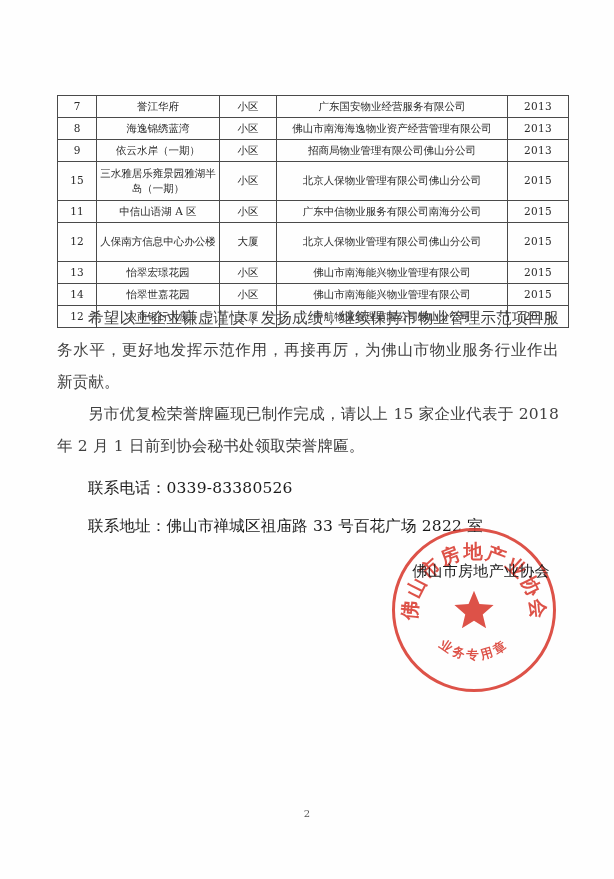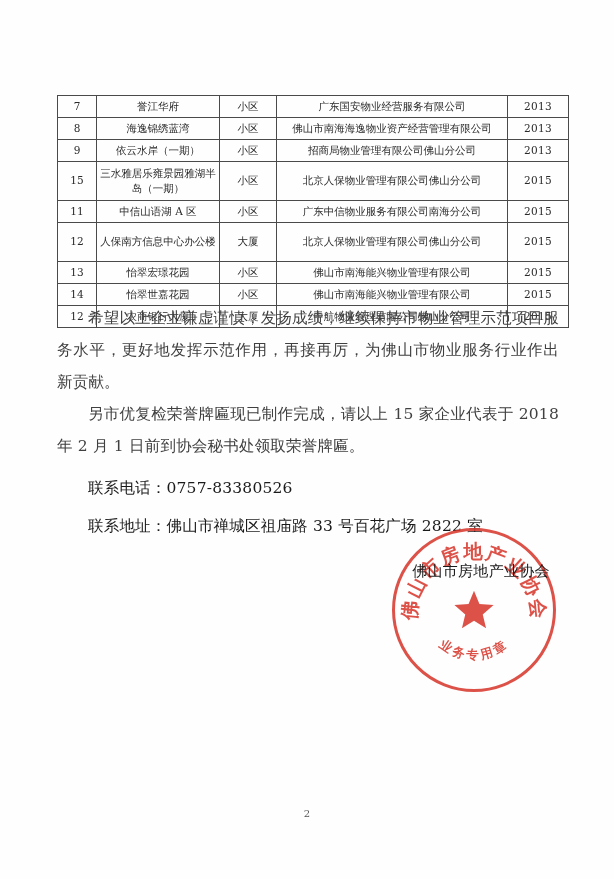--- a/index.html
+++ b/index.html
@@ -209,21 +209,21 @@
           <td class="c-year">2015</td>
         </tr>
       </tbody>
     </table>
   </div>
 
   <div class="body-block">
     <p class="para">希望以上企业谦虚谨慎，发扬成绩，继续保持市物业管理示范项目服务水平，更好地发挥示范作用，再接再厉，为佛山市物业服务行业作出新贡献。</p>
     <p class="para">另市优复检荣誉牌匾现已制作完成，请以上 15 家企业代表于 2018 年 2 月 1 日前到协会秘书处领取荣誉牌匾。</p>
     <div class="contacts">
-      <p class="line">联系电话：0757-83380526</p>
+      <p class="line">联系电话：0339-83380526</p>
       <p class="line">联系地址：佛山市禅城区祖庙路 33 号百花广场 2822 室</p>
     </div>
   </div>
 
   <div class="seal">
     <div class="seal-arc">
       <svg viewBox="0 0 164 164" xmlns="http://www.w3.org/2000/svg">
         <defs>
           <path id="topArc" d="M 22,88 A 60,60 0 0 1 142,88" fill="none"></path>
           <path id="botArc" d="M 34,104 A 54,54 0 0 0 130,104" fill="none"></path>

